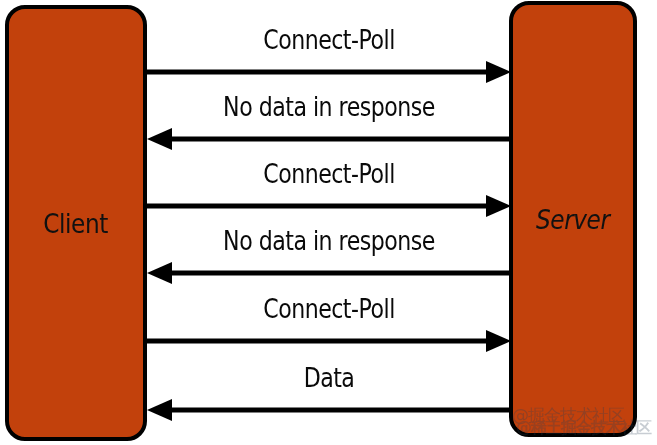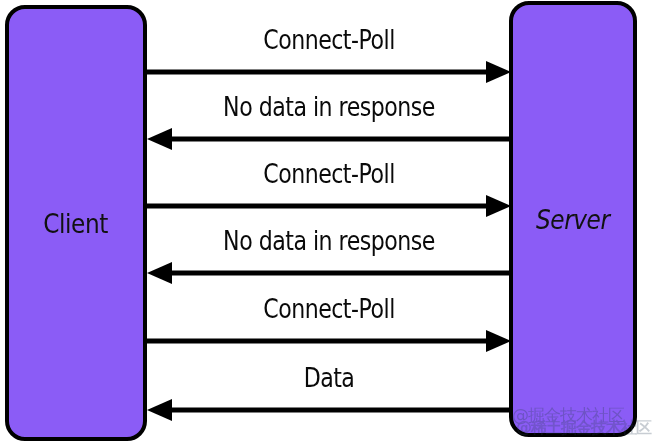--- a/index.html
+++ b/index.html
@@ -13,21 +13,21 @@
   #diagram-root {
     position: relative;
     width: 657px;
     height: 445px;
     background: #ffffff;
     overflow: hidden;
   }
   .node-box {
     position: absolute;
     box-sizing: border-box;
-    background: #8b5cf6;
+    background: #c2410c;
     border: 4px solid #000000;
     border-radius: 20px;
     display: flex;
     align-items: center;
     justify-content: center;
   }
   #client-box {
     left: 5px;
     top: 5px;
     width: 142px;

